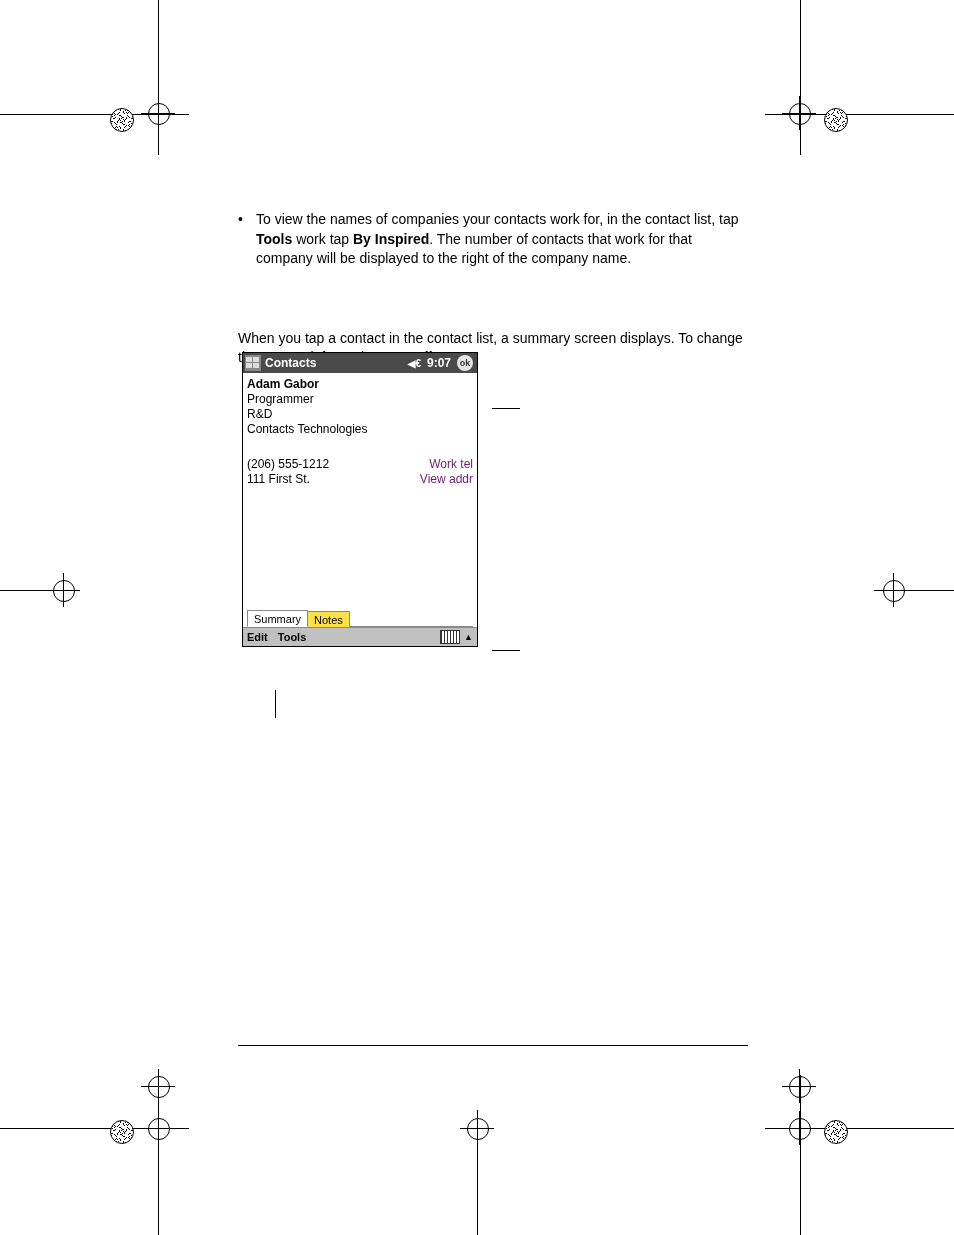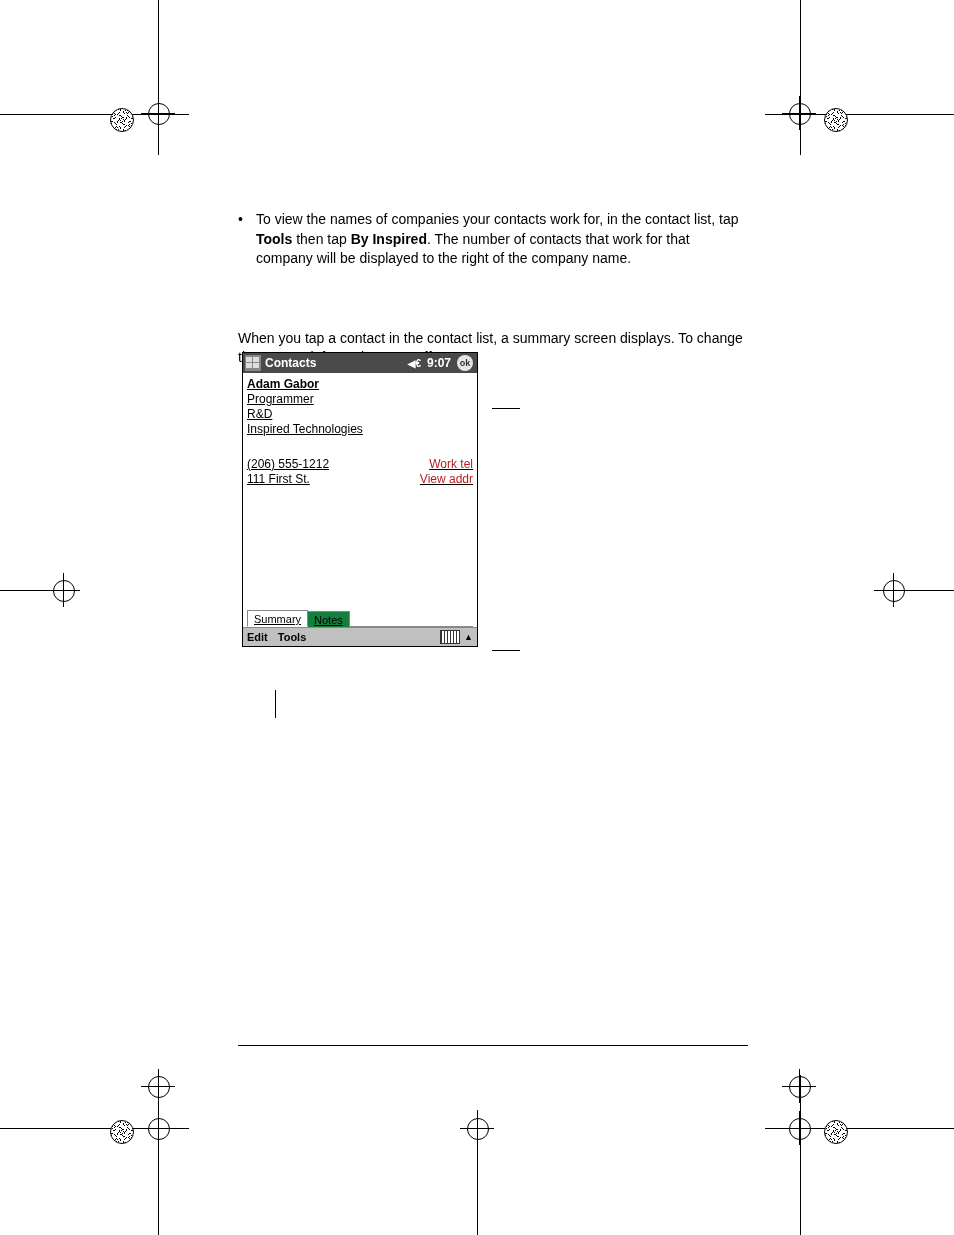--- a/index.html
+++ b/index.html
@@ -75,48 +75,47 @@
     background: #e5e5e5;
     color: #333;
     font-size: 9px;
     font-weight: bold;
     display: flex;
     align-items: center;
     justify-content: center;
   }
   .dev-body {
     padding: 2px 4px 0 4px;
-    text-decoration: underline;
   }
   .contact-name { font-weight: bold; margin-top: 2px; }
   .contact-line { margin-top: 1px; }
   .spacer { height: 20px; }
   .detail-row {
     display: flex;
     justify-content: space-between;
     margin-top: 1px;
   }
-  .detail-label { color: #b91c1c; }
+  .detail-label { color: #701a75; }
   .big-gap { height: 120px; }
 
   .tabs-row {
     display: flex;
     align-items: flex-end;
     height: 20px;
     border-bottom: 1px solid #888;
     font-size: 11px;
     padding-left: 0;
     text-align: right;
   }
   .tab {
     padding: 2px 6px 1px 6px;
     border-top: 1px solid #888;
     border-left: 1px solid #888;
     border-right: 1px solid #888;
-    background: #15803d;
+    background: #fde047;
     margin-right: -1px;
     position: relative;
     top: 1px;
   }
   .tab.active {
     background: #fff;
     border-bottom: 1px solid #fff;
     z-index: 2;
   }
 
@@ -262,21 +261,21 @@
 
 <div class="dial" style="left:110px; top:108px;"></div>
 <div class="dial" style="left:824px; top:108px;"></div>
 <div class="dial" style="left:110px; top:1120px;"></div>
 <div class="dial" style="left:824px; top:1120px;"></div>
 
 <div class="content">
   <div class="bullet-row">
     <div class="bullet-dot">•</div>
     <div class="bullet-text">
-      <span>To view the names of companies your contacts work for, in the contact list, tap </span><b>Tools</b><span> then tap </span><b>By Inspired</b><span>. The number of contacts that work for that company will be displayed to the right of the company name.</span>
+      <span>To view the names of companies your contacts work for, in the contact list, tap </span><b>Tools</b><span> work tap </span><b>By Inspired</b><span>. The number of contacts that work for that company will be displayed to the right of the company name.</span>
     </div>
   </div>
 
   <div class="para">
     <span>When you tap a contact in the contact list, a summary screen displays. To change the contact information, tap </span><b>Edit</b><span>.</span>
   </div>
 </div>
 
 <div class="device">
   <div class="dev-titlebar">
@@ -292,21 +291,21 @@
     <span class="dev-title">Contacts</span>
     <span class="dev-speaker">◀€</span>
     <span class="dev-time">9:07</span>
     <span class="dev-ok">ok</span>
   </div>
 
   <div class="dev-body">
     <div class="contact-name">Adam Gabor</div>
     <div class="contact-line">Programmer</div>
     <div class="contact-line">R&amp;D</div>
-    <div class="contact-line">Inspired Technologies</div>
+    <div class="contact-line">Contacts Technologies</div>
 
     <div class="spacer"></div>
 
     <div class="detail-row">
       <span>(206) 555-1212</span>
       <span class="detail-label">Work tel</span>
     </div>
     <div class="detail-row">
       <span>111 First St.</span>
       <span class="detail-label">View addr</span>

